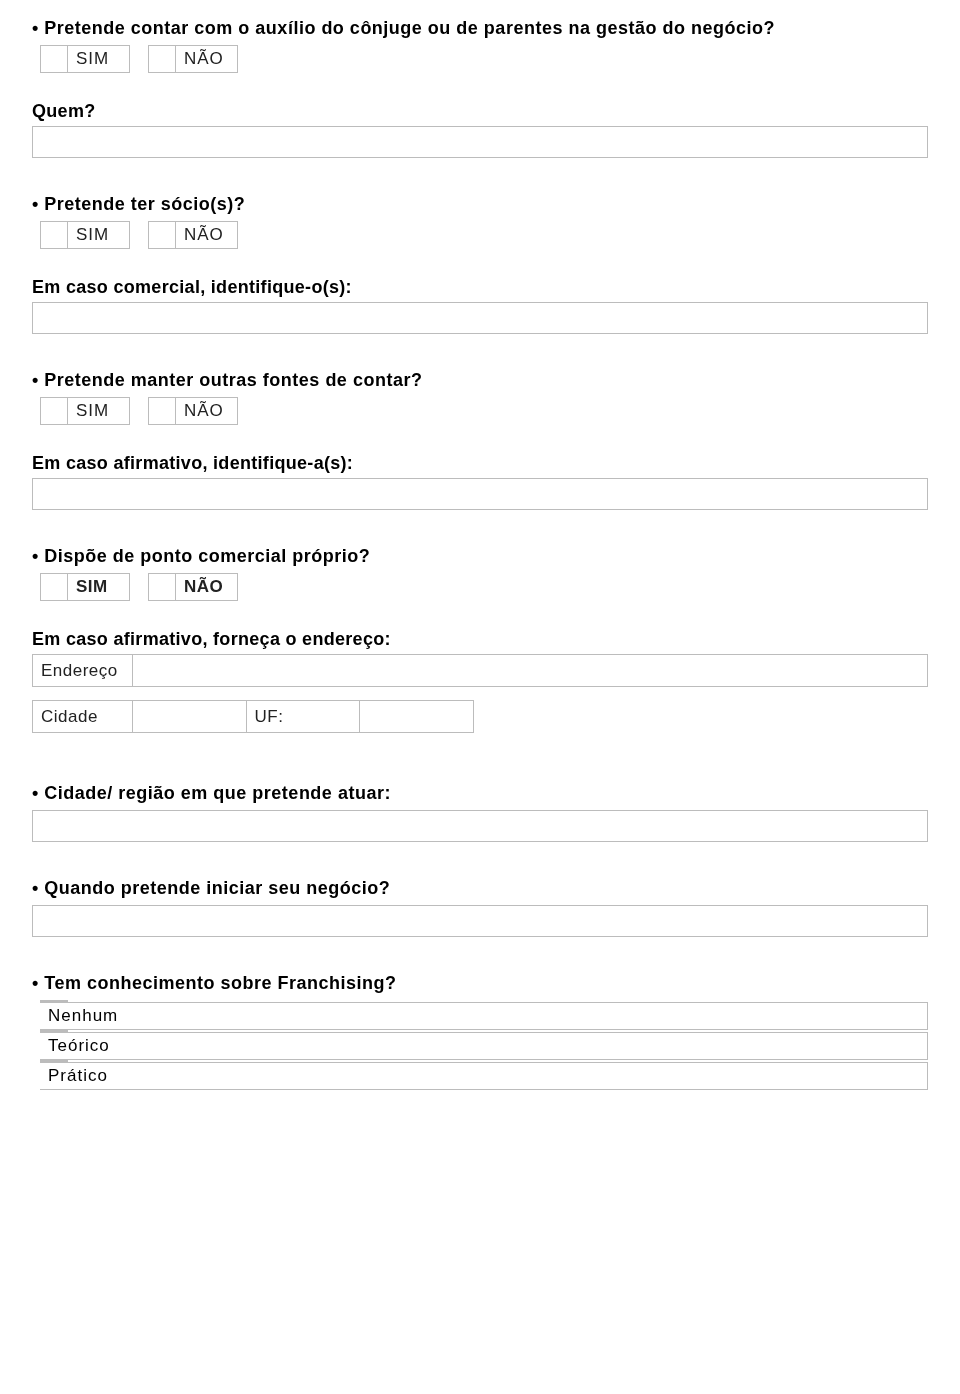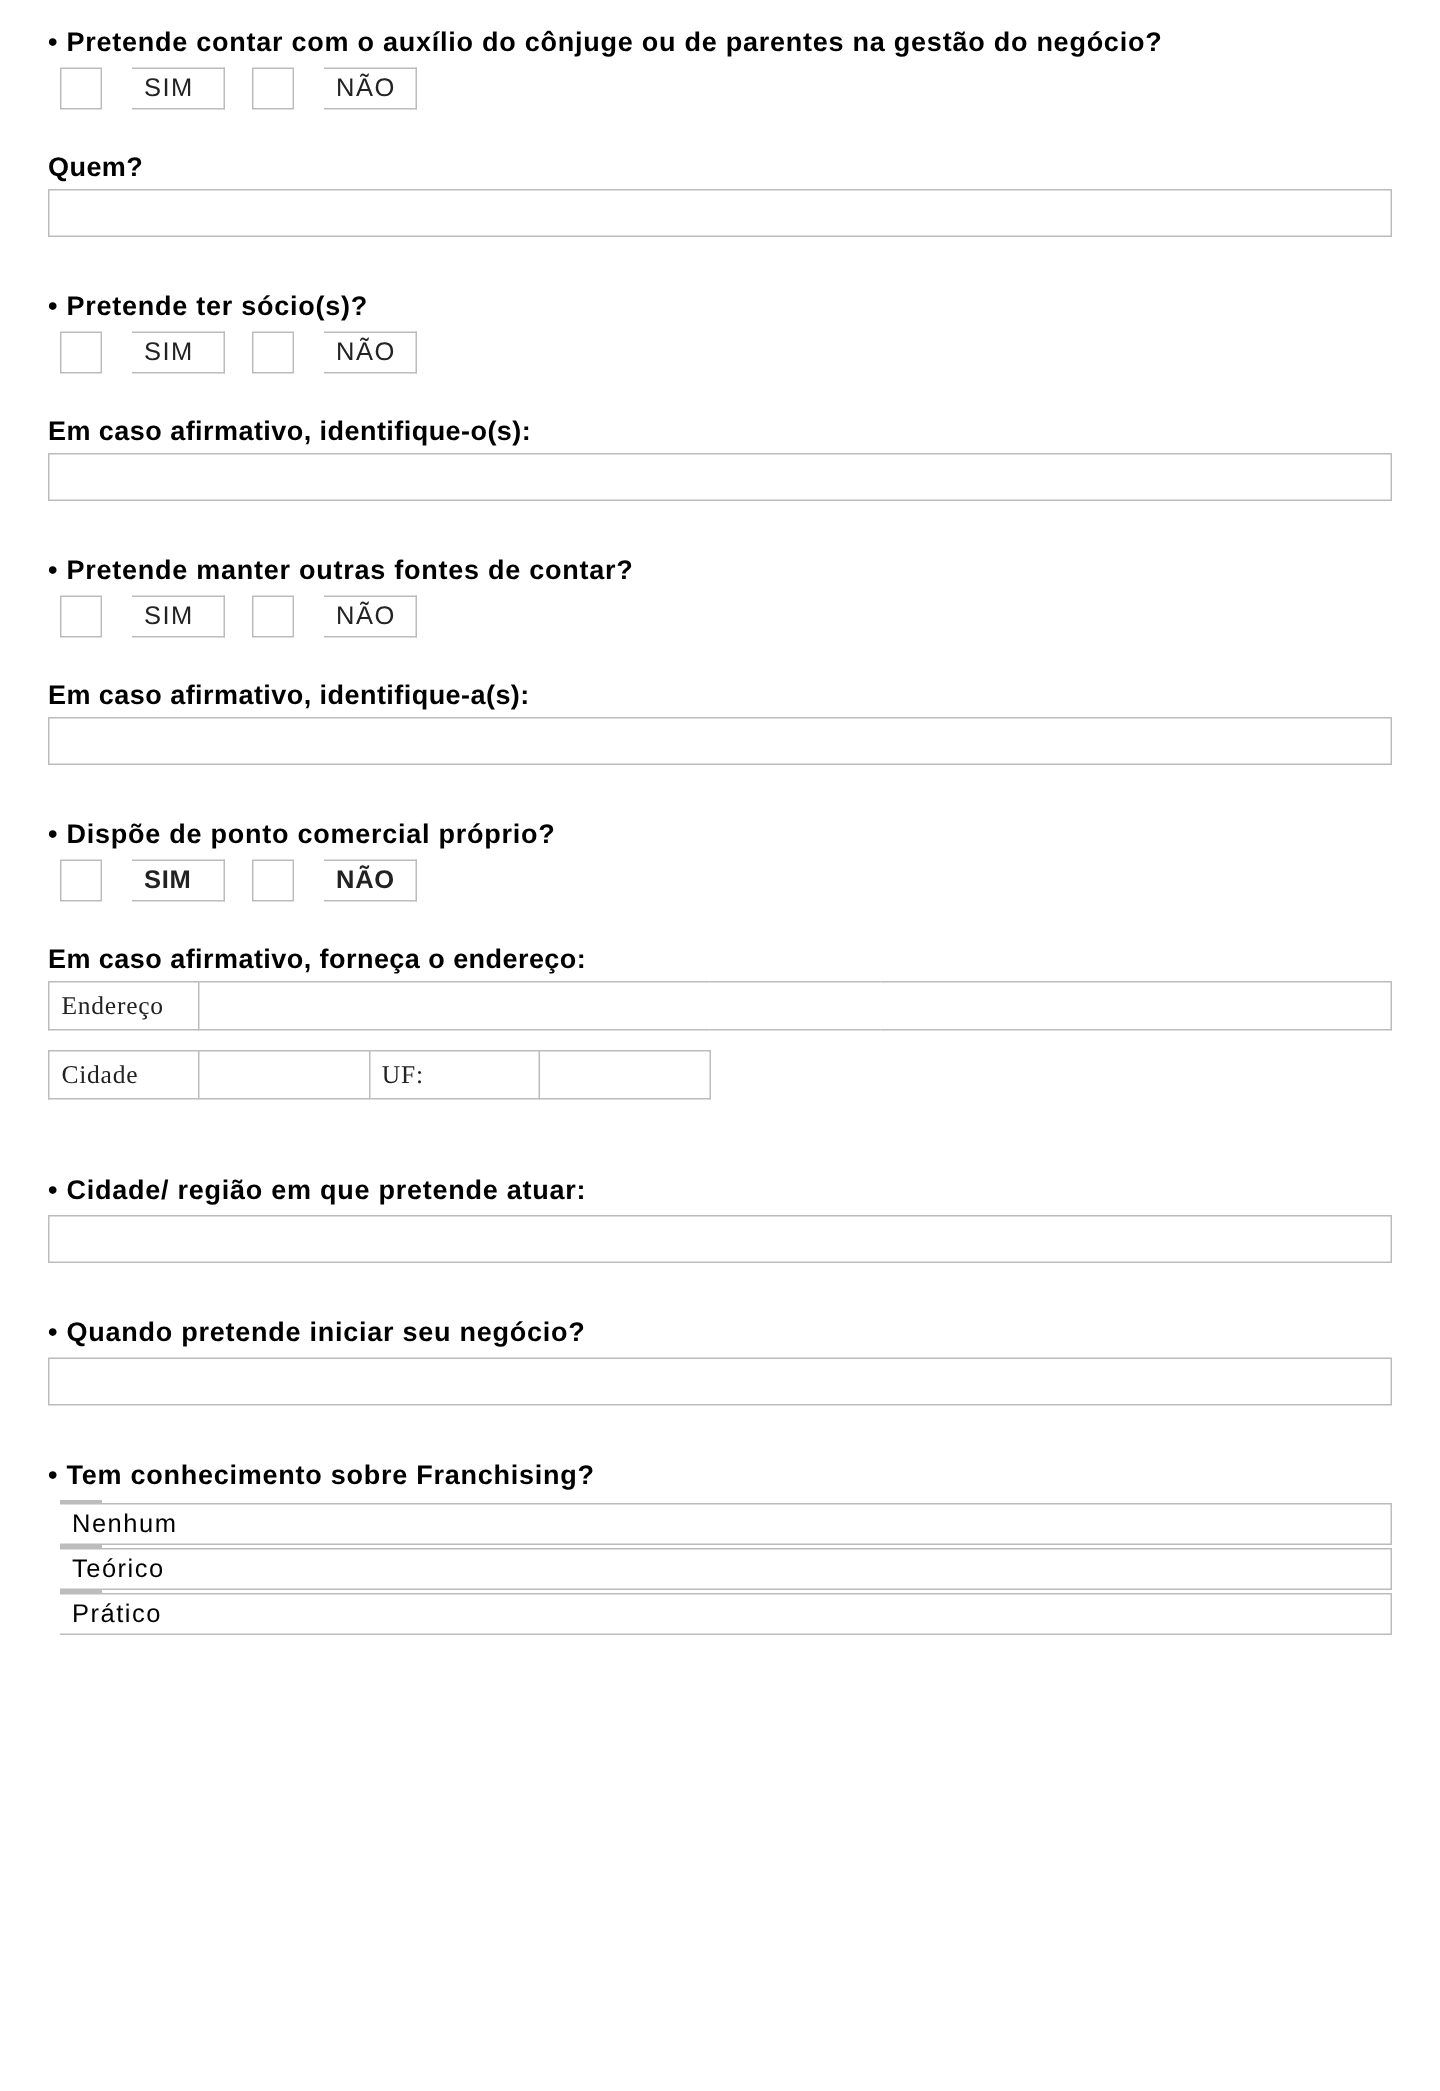--- a/index.html
+++ b/index.html
@@ -35,21 +35,20 @@
   }
   .yn-label {
     border: 1px solid #bcbcbc;
     border-left: none;
     padding: 3px 10px 3px 8px;
     font-size: 17px;
     font-weight: normal;
     letter-spacing: 1px;
     color: #222;
     min-width: 62px;
-    margin-left: 20px;
   }
   .yn-bold .yn-label { font-weight: bold; font-family: Arial, sans-serif; letter-spacing: 0.5px;}
   .gap { width: 18px; }
   .sub {
     font-size: 18px;
     font-weight: bold;
     margin-bottom: 4px;
     letter-spacing: 0.3px;
   }
   .fullbox {
@@ -61,21 +60,20 @@
   
   .addr-table { width: 100%; border-collapse: collapse; table-layout: fixed; }
   .addr-table td {
     border: 1px solid #bcbcbc;
     height: 32px;
     font-size: 17px;
     padding: 3px 8px;
     vertical-align: middle;
     font-weight: normal;
     color: #222;
-    font-family: Liberation Serif, serif;
   }
   .addr-lab { }
   .row-gap td { border: none !important; height: 14px !important; padding:0; }
   .addr-section { margin-bottom: 50px; }
   .ans-box { }
   .tri-row {
     display: flex;
     height: 28px;
     align-items: stretch;
     margin-left: 8px;
@@ -105,21 +103,21 @@
 <div class="fullbox"></div>
 
 <div class="question bullet">Pretende ter sócio(s)?</div>
 <div class="yesno-row">
   <div class="ck"></div>
   <div class="yn-label">SIM</div>
   <div class="gap"></div>
   <div class="ck"></div>
   <div class="yn-label">NÃO</div>
 </div>
-<div class="sub">Em caso afirmativo, identifique-o(s):</div>
+<div class="sub">Em caso comercial, identifique-o(s):</div>
 <div class="fullbox"></div>
 
 <div class="question bullet">Pretende manter outras fontes de contar?</div>
 <div class="yesno-row">
   <div class="ck"></div>
   <div class="yn-label">SIM</div>
   <div class="gap"></div>
   <div class="ck"></div>
   <div class="yn-label">NÃO</div>
 </div>

